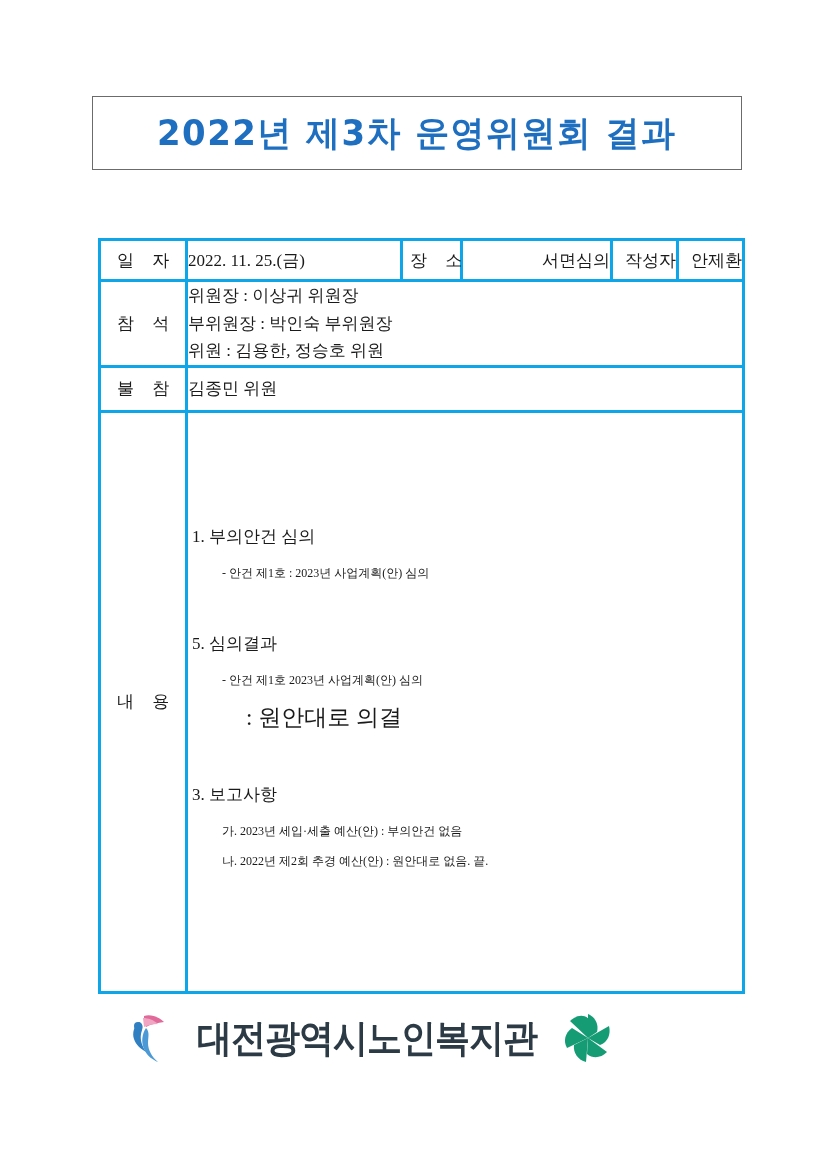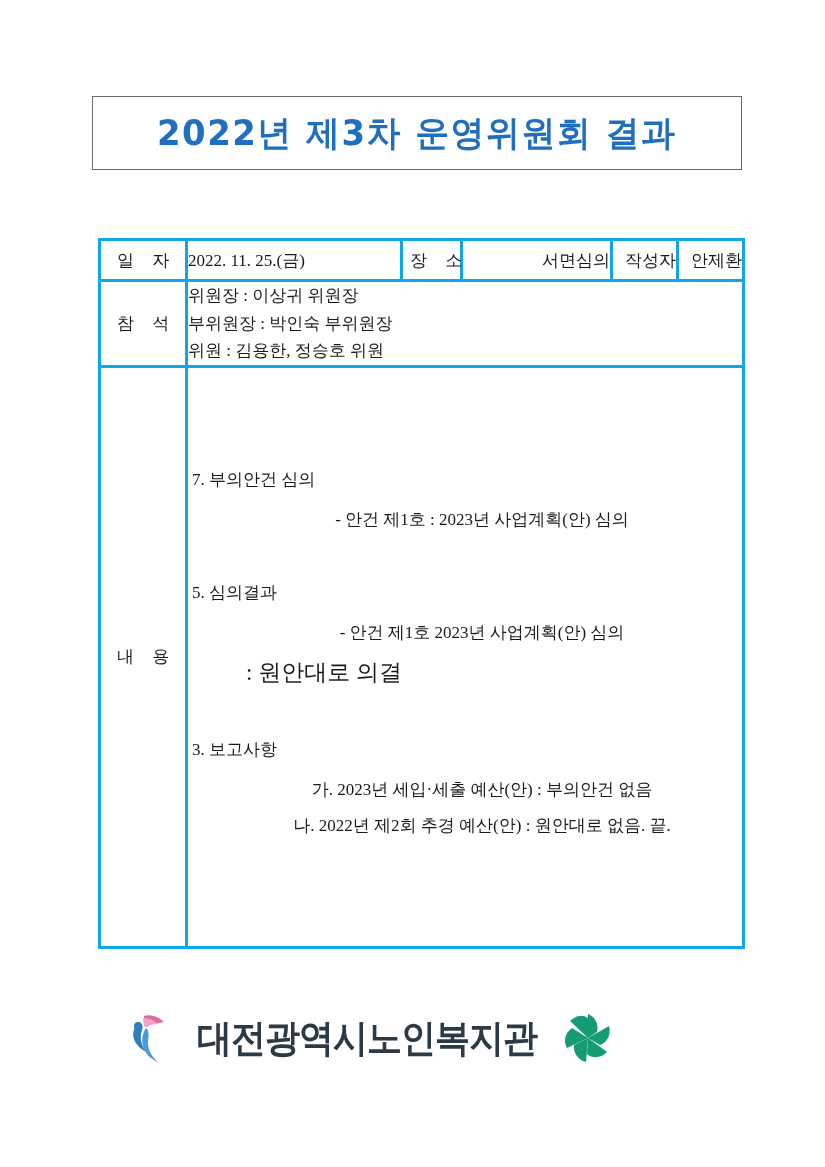--- a/index.html
+++ b/index.html
@@ -99,25 +99,24 @@
   .sec {
     margin-bottom: 4px;
   }
   .sec-title {
     font-size: 17px;
     margin: 0 0 17px 0;
     padding-left: 4px;
     white-space: nowrap;
   }
   .sec-item {
-    font-size: 17px;
+    font-size: 12px;
     margin: 0 0 8px 0;
     padding-left: 34px;
     white-space: nowrap;
-    text-align: center;
   }
   .sec-sub {
     font-size: 23px;
     margin: 0 0 8px 0;
     padding-left: 58px;
     white-space: nowrap;
   }
   .sec-gap-1 { height: 42px; }
   .sec-gap-2 { height: 42px; }
   .sec-item-tight {
@@ -182,25 +181,29 @@
     </tr>
     <tr>
       <td class="lbl">참 석</td>
       <td class="attend-cell" colspan="5">
         <div class="attend-line">위원장 : 이상귀 위원장</div>
         <div class="attend-line">부위원장 : 박인숙 부위원장</div>
         <div class="attend-line">위원 : 김용한, 정승호 위원</div>
       </td>
     </tr>
     <tr>
+      <td class="lbl">불 참</td>
+      <td class="absent-cell" colspan="5">김종민 위원</td>
+    </tr>
+    <tr>
       <td class="lbl lbl-top">내 용</td>
       <td class="content-cell" colspan="5">
 
         <div class="sec">
-          <p class="sec-title">7. 부의안건 심의</p>
+          <p class="sec-title">1. 부의안건 심의</p>
           <p class="sec-item">- 안건 제1호 : 2023년 사업계획(안) 심의</p>
         </div>
 
         <div class="sec-gap-1"></div>
 
         <div class="sec">
           <p class="sec-title">5. 심의결과</p>
           <p class="sec-item sec-item-tight">- 안건 제1호 2023년 사업계획(안) 심의</p>
           <p class="sec-sub">: 원안대로 의결</p>
         </div>

